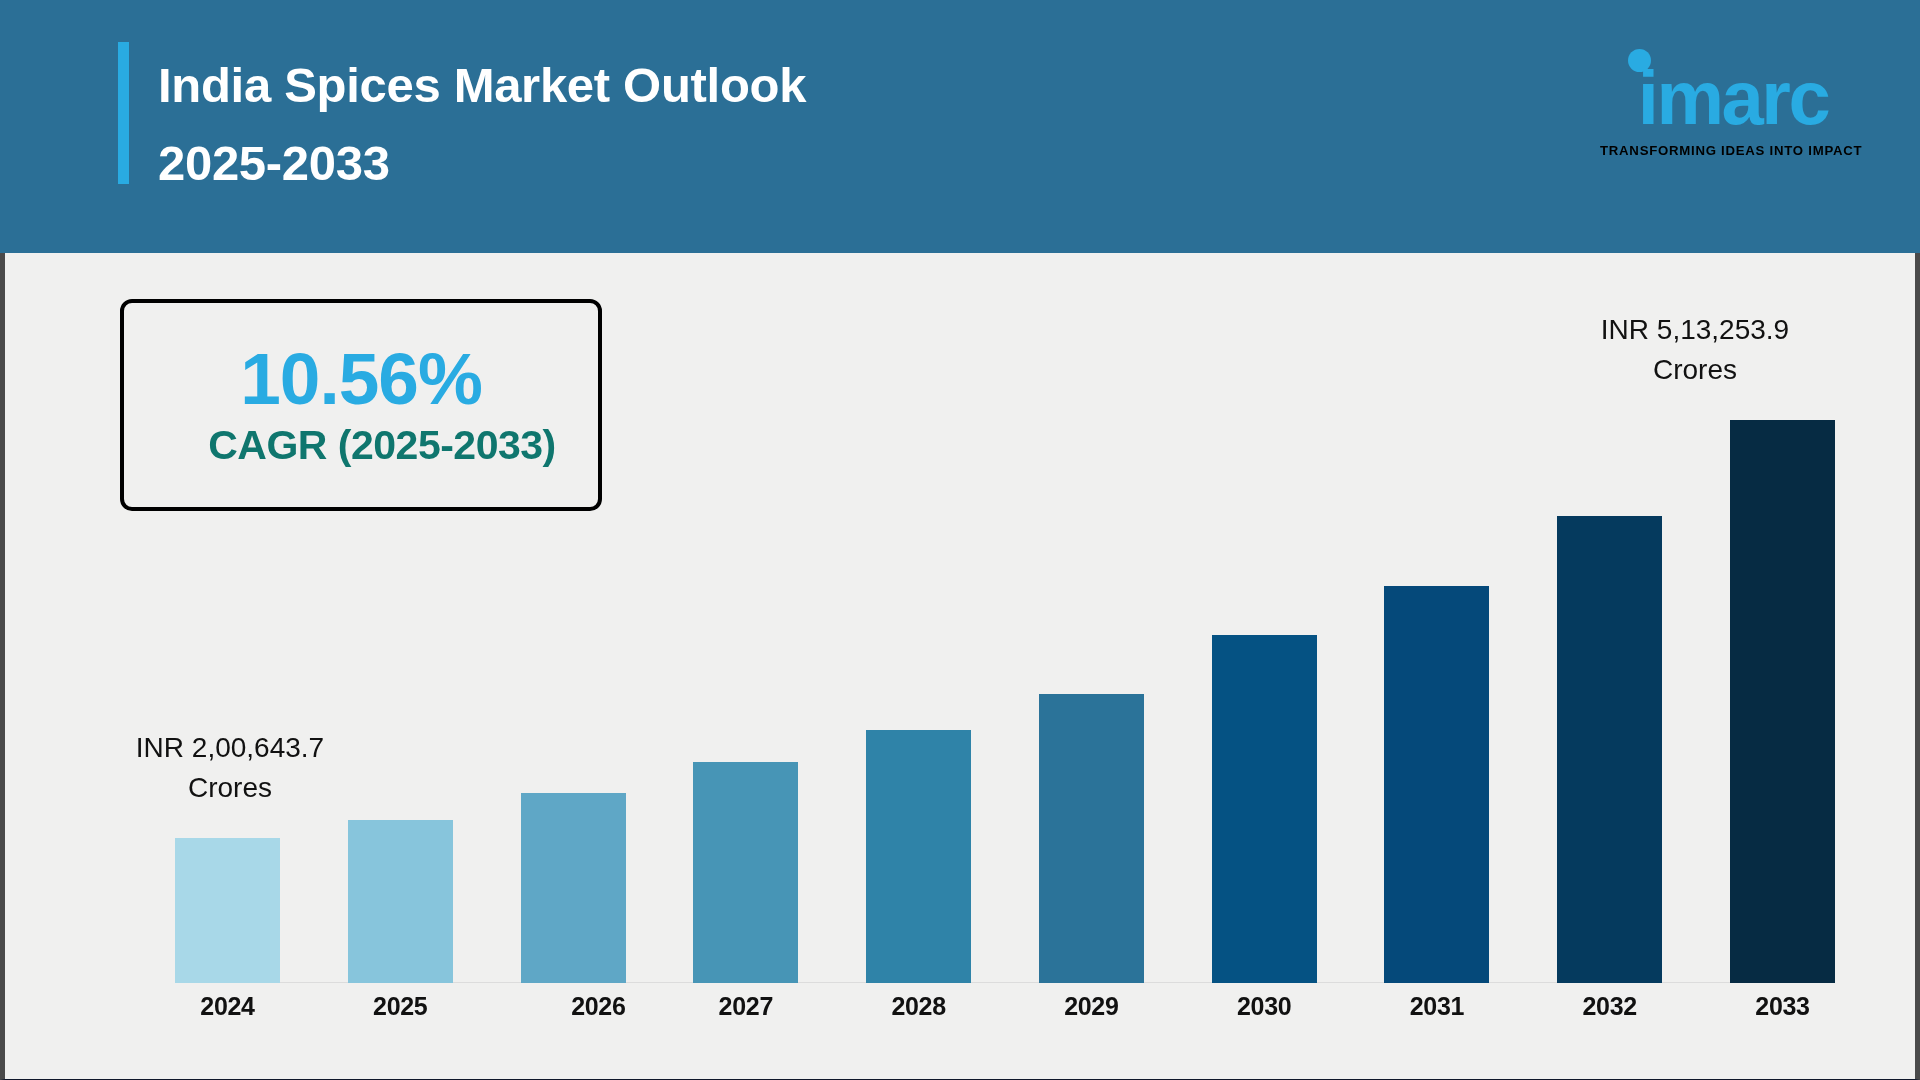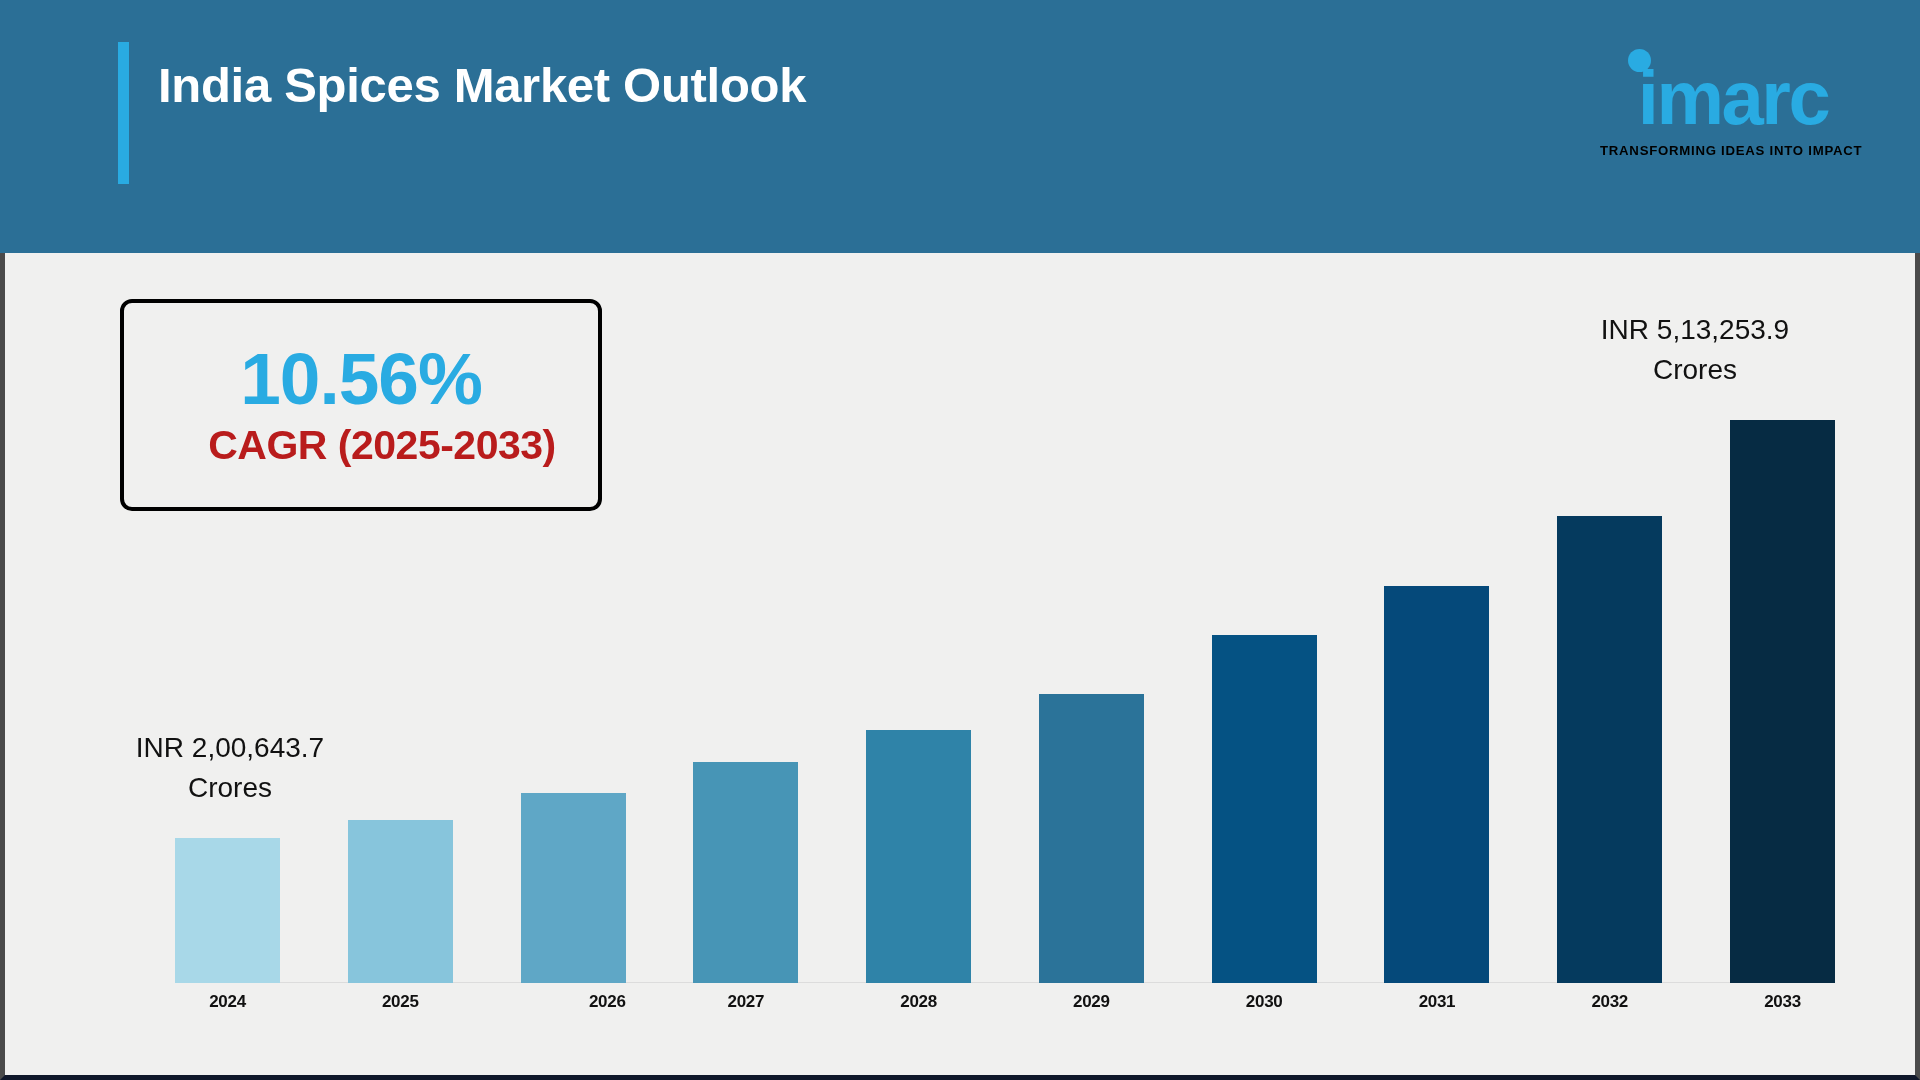--- a/index.html
+++ b/index.html
@@ -8,21 +8,21 @@
     font-family:"Liberation Sans", sans-serif;
     background:#ffffff;
     overflow:hidden;
   }
   #page {
     position:relative;
     width:1920px; height:1080px;
     background:#F0F0EF;
     border-left:5px solid #4a4a4a;
     border-right:5px solid #4a4a4a;
-    border-bottom:5px solid #0f172a;
+    border-bottom:1px solid #0f172a;
   }
   
   #header {
     position:absolute; left:-5px; top:0;
     width:1920px; height:253px;
     background:#2B6F96;
   }
   #accent-stripe {
     position:absolute; left:118px; top:42px;
     width:11px; height:142px;
@@ -84,21 +84,21 @@
     justify-content:center;
   }
   #cagr-value {
     color:#29ABE2;
     font-size:73px;
     font-weight:bold;
     line-height:80px;
     letter-spacing:-1px;
   }
   #cagr-label {
-    color:#b91c1c;
+    color:#0f766e;
     font-size:41px;
     font-weight:bold;
     line-height:52px;
     letter-spacing:-0.5px;
     margin-left:42px;
   }
   
   .callout {
     position:absolute;
     color:#111111;
@@ -122,35 +122,36 @@
     background:#dcdcdc;
   }
   .bar {
     position:absolute;
     bottom:0;
   }
   .xlabel {
     position:absolute;
     top:992px;
     color:#111111;
-    font-size:17px;
+    font-size:25px;
     font-weight:bold;
     text-align:center;
     letter-spacing:-0.3px;
   }
 </style>
 </head>
 <body>
 
 <div id="page">
 
   <div id="header">
     <div id="accent-stripe"></div>
     <div id="title-block">
       <div class="title-line">India Spices Market Outlook</div>
+      <div class="title-line">2025-2033</div>
     </div>
     <div id="logo">
       <div id="logo-dot"></div>
       <div id="logo-word">imarc</div>
       <div id="logo-tagline">TRANSFORMING IDEAS INTO IMPACT</div>
     </div>
   </div>
 
   <div id="cagr-box">
     <div id="cagr-value">10.56%</div>

